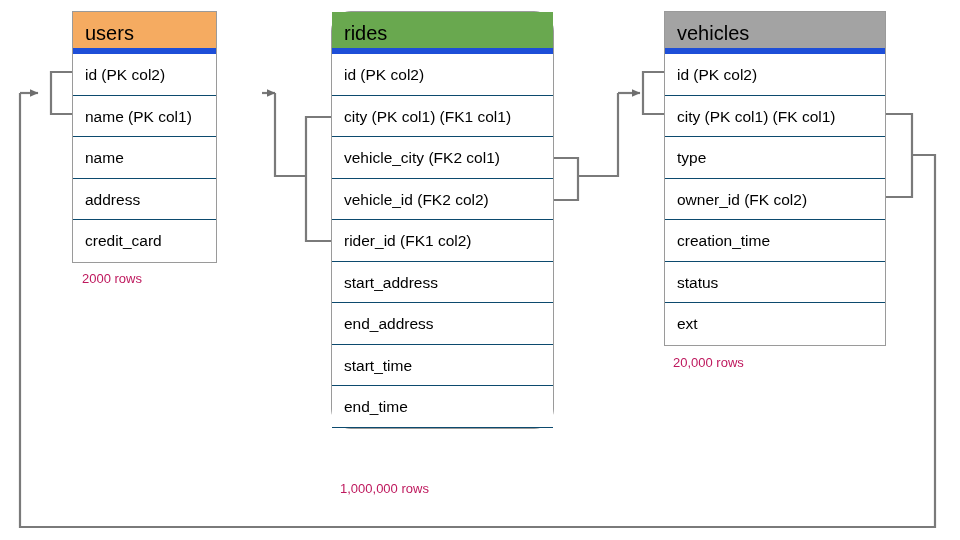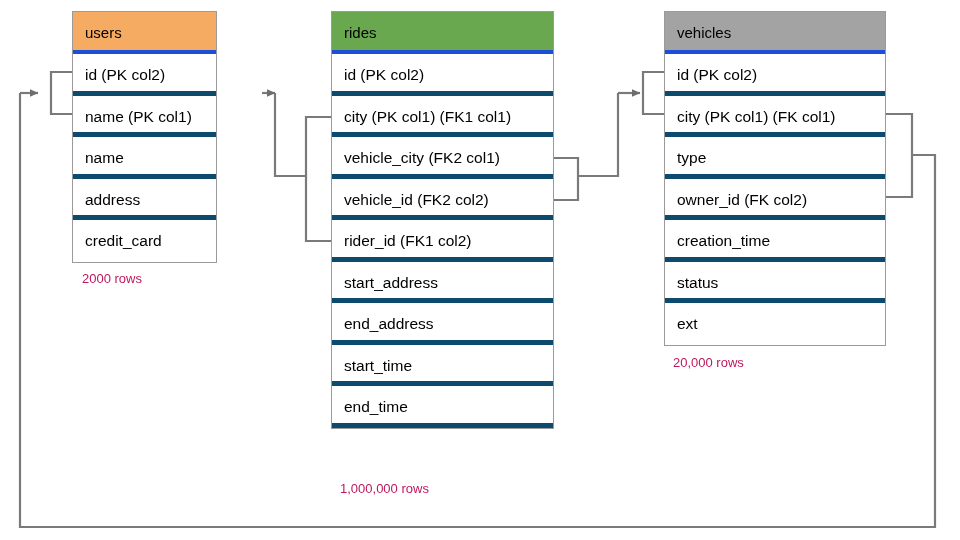--- a/index.html
+++ b/index.html
@@ -32,32 +32,32 @@
     position: absolute;
     box-sizing: border-box;
     border: 1px solid #9a9a9a;
     background: #ffffff;
   }
   .tbl-header {
     box-sizing: border-box;
     height: 42px;
     line-height: 42px;
     padding: 0 0 0 12px;
-    font-size: 15px;
-    border-bottom: 4px solid #1d4ed8;
+    font-size: 20px;
+    border-bottom: 6px solid #1d4ed8;
     white-space: nowrap;
     overflow: hidden;
   }
   .tbl-row {
     box-sizing: border-box;
     height: 41.5px;
     line-height: 41.5px;
     padding: 0 0 0 12px;
     font-size: 15.5px;
-    border-bottom: 5px solid #0c4a6e;
+    border-bottom: 1px solid #0c4a6e;
     background: #ffffff;
     white-space: nowrap;
     overflow: hidden;
   }
   .tbl-row.last {
     border-bottom: none;
   }
   .rowcount {
     position: absolute;
     font-size: 13px;
@@ -114,21 +114,21 @@
   <div class="table-box" style="left:72px; top:11px; width:145px;">
     <div class="tbl-header" style="background:#f5ab61;">users</div>
     <div class="tbl-row">id (PK col2)</div>
     <div class="tbl-row">name (PK col1)</div>
     <div class="tbl-row">name</div>
     <div class="tbl-row">address</div>
     <div class="tbl-row last">credit_card</div>
   </div>
   <div class="rowcount" style="left:82px; top:271px;">2000 rows</div>
 
-  <div class="table-box" style="left:331px; top:11px; width:223px;">
+  <div class="table-box" style="left:331px; top:11px; width:223px;border-radius:20px;">
     <div class="tbl-header" style="background:#69a84f;">rides</div>
     <div class="tbl-row">id (PK col2)</div>
     <div class="tbl-row">city (PK col1) (FK1 col1)</div>
     <div class="tbl-row">vehicle_city (FK2 col1)</div>
     <div class="tbl-row">vehicle_id (FK2 col2)</div>
     <div class="tbl-row">rider_id (FK1 col2)</div>
     <div class="tbl-row">start_address</div>
     <div class="tbl-row">end_address</div>
     <div class="tbl-row">start_time</div>
     <div class="tbl-row">end_time</div>

